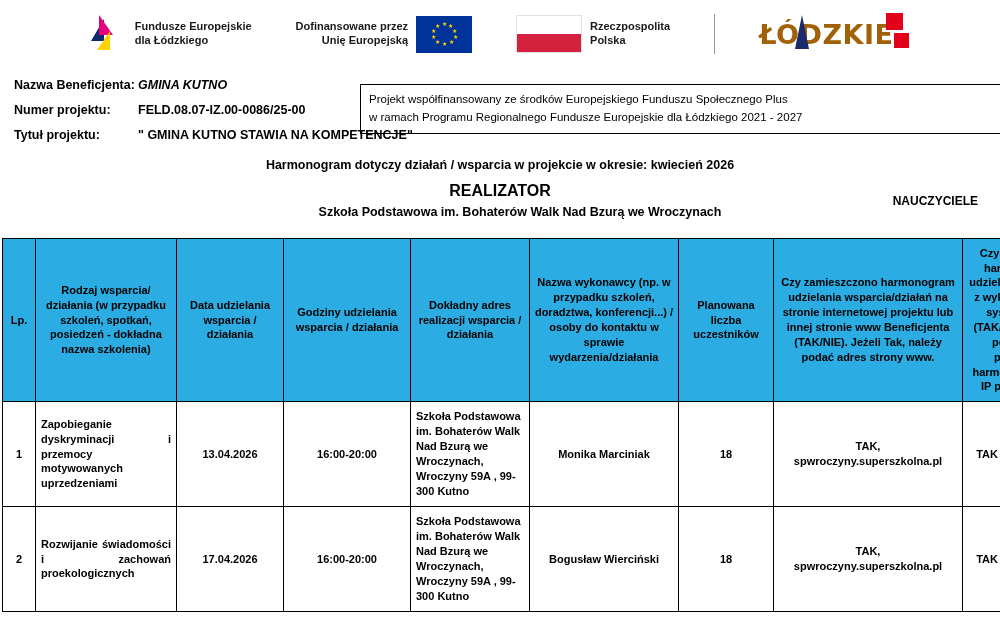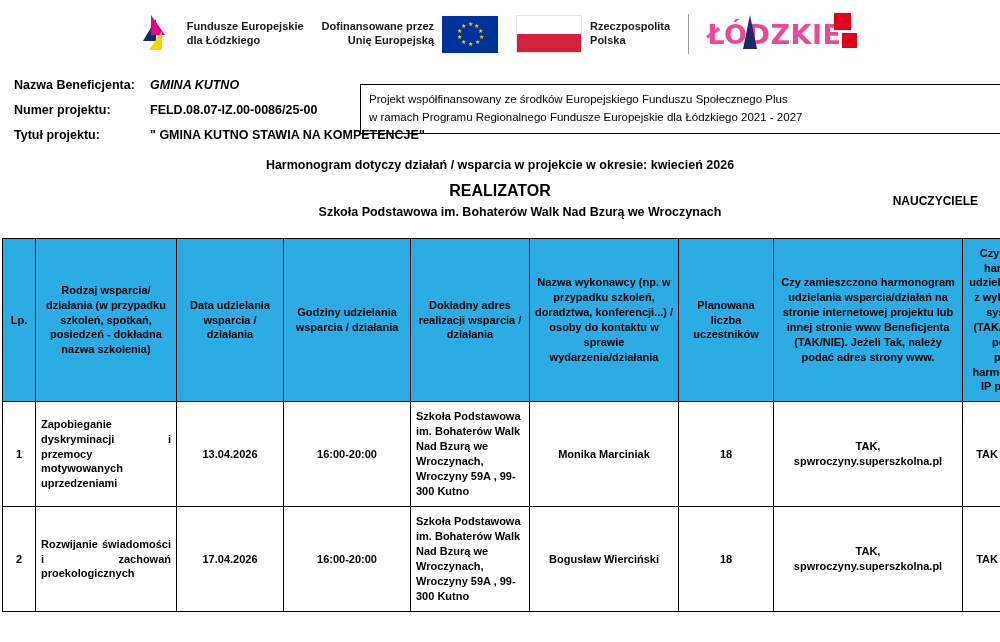--- a/index.html
+++ b/index.html
@@ -14,21 +14,21 @@
     color: #000000;
     overflow: hidden;
     position: relative;
   }
 
   
   .logo-bar {
     display: flex;
     align-items: center;
     justify-content: center;
-    gap: 18px;
+    gap: 44px;
     padding: 10px 0 4px 0;
     height: 62px;
     box-sizing: border-box;
   }
   .logo-block {
     display: flex;
     align-items: center;
     gap: 8px;
   }
   .logo-text {
@@ -111,21 +111,21 @@
     flex: none;
   }
   .lodzkie-word {
     position: absolute;
     left: 0;
     top: 8px;
     font-family: "DejaVu Sans", sans-serif;
     font-size: 27px;
     font-weight: bold;
     letter-spacing: 0.5px;
-    color: #ec4899;
+    color: #a16207;
   }
   .lodzkie-sq-red {
     position: absolute;
     right: 6px;
     top: 2px;
     width: 17px;
     height: 17px;
     background: #E2001A;
   }
   .lodzkie-sq-red2 {
@@ -153,21 +153,21 @@
     padding: 0 14px;
     box-sizing: border-box;
   }
   .field-row {
     display: flex;
     align-items: baseline;
     margin-bottom: 11px;
     font-size: 12.5px;
   }
   .field-label {
-    width: 136px;
+    width: 124px;
     font-weight: bold;
     flex: none;
   }
   .field-value {
     font-weight: bold;
   }
   .field-value.italic { font-style: italic; }
 
   .project-note {
     position: absolute;

